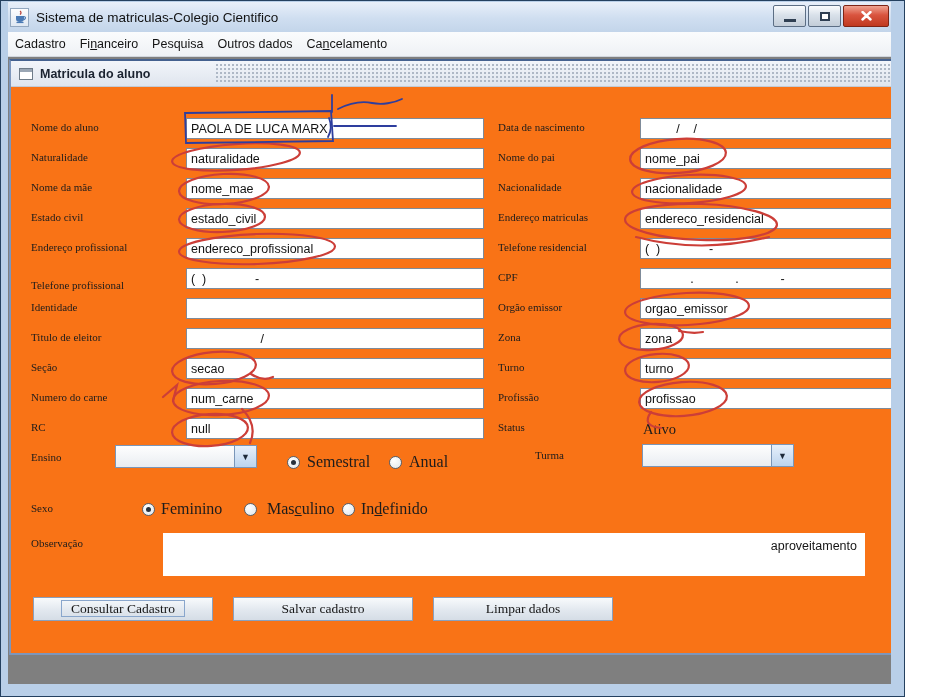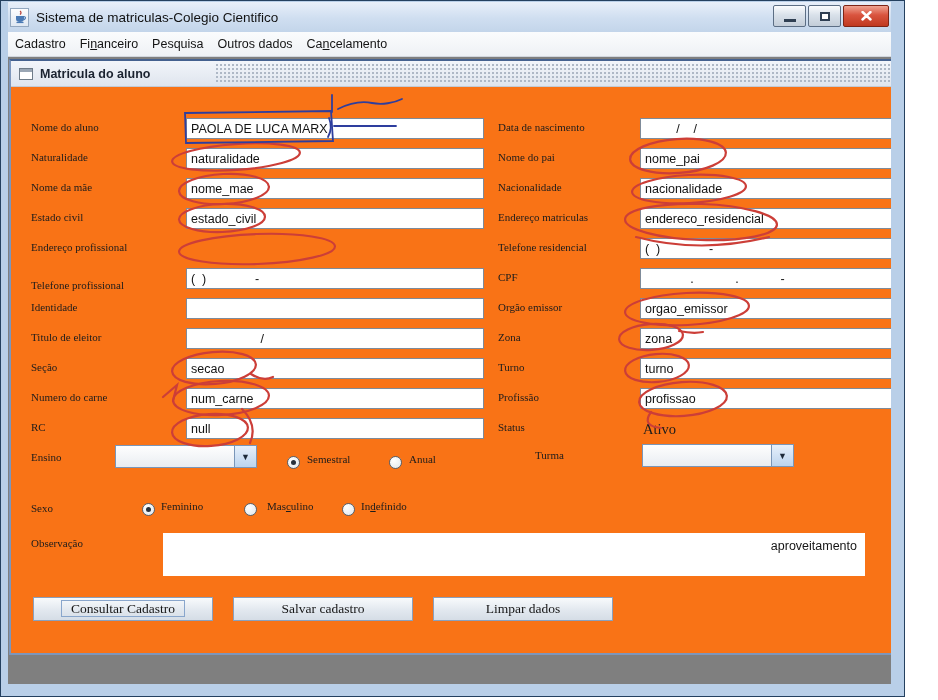--- a/index.html
+++ b/index.html
@@ -42,21 +42,21 @@
   .fldtxt{font-size:12.5px;color:#121212;white-space:pre;}
   .static-val{position:absolute;font-family:"Liberation Serif",serif;font-size:14.5px;color:#1c1c1c;}
   .combo{position:absolute;height:23px;box-sizing:border-box;border:1px solid #7a96b8;background:linear-gradient(#fefefe,#e9edf2);display:flex;}
   .combo-field{flex:1;}
   .combo-btn{width:21px;border-left:1px solid #7a96b8;display:flex;align-items:center;justify-content:center;
              background:linear-gradient(#e7f0fb,#bcd4ee);}
   .combo-btn span{font-size:9px;color:#1d2a3a;}
   .radio{position:absolute;width:13px;height:13px;box-sizing:border-box;border:1px solid #55626f;border-radius:50%;
          background:radial-gradient(circle at 35% 30%,#ffffff,#dfe5ea);}
   .radio.sel::after{content:"";position:absolute;left:3px;top:3px;width:5px;height:5px;border-radius:50%;background:#27313c;}
-  .rlbl{position:absolute;font-family:"Liberation Serif",serif;font-size:11px;color:#1c1c1c;white-space:nowrap;}
+  .rlbl{position:absolute;font-family:"Liberation Serif",serif;font-size:16px;color:#1c1c1c;white-space:nowrap;}
   .textarea{position:absolute;background:#fff;padding:3px 8px;box-sizing:border-box;text-align:right;}
   .textarea span{font-size:12.5px;color:#151515;}
   .btn{position:absolute;width:180px;height:24px;box-sizing:border-box;border:1px solid #8aa0bd;
        background:linear-gradient(#f8fafc,#e2e8ef 55%,#d5dde6);display:flex;align-items:center;justify-content:center;
        font-family:"Liberation Serif",serif;font-size:13.5px;color:#161616;}
   .btn.focused::after{content:"";position:absolute;left:27px;right:27px;top:2px;bottom:3px;border:1px solid #89a6cc;}
   .ink{position:absolute;left:0;top:0;width:884px;height:567px;pointer-events:none;z-index:6;}
 </style>
 </head>
 <body>
@@ -120,20 +120,23 @@
             </div>
           <span class="lbl" style="left:20px;top:94px">Nome da mãe</span>
           <div class="fld" style="left:175px;top:91px;width:298px">
               <span class="fldtxt">nome_mae</span>
             </div>
           <span class="lbl" style="left:20px;top:124px">Estado civil</span>
           <div class="fld" style="left:175px;top:121px;width:298px">
               <span class="fldtxt">estado_civil</span>
             </div>
           <span class="lbl" style="left:20px;top:154px">Endereço profissional</span>
+          <div class="fld" style="left:175px;top:151px;width:298px">
+              <span class="fldtxt">endereco_profissional</span>
+            </div>
           <span class="lbl" style="left:20px;top:192px">Telefone profissional</span>
           <div class="fld" style="left:175px;top:181px;width:298px">
               <span class="fldtxt">(  )              -</span>
             </div>
           <span class="lbl" style="left:20px;top:214px">Identidade</span>
           <div class="fld" style="left:175px;top:211px;width:298px">
               <span class="fldtxt"></span>
             </div>
           <span class="lbl" style="left:20px;top:244px">Titulo de eleitor</span>
           <div class="fld" style="left:175px;top:241px;width:298px">

